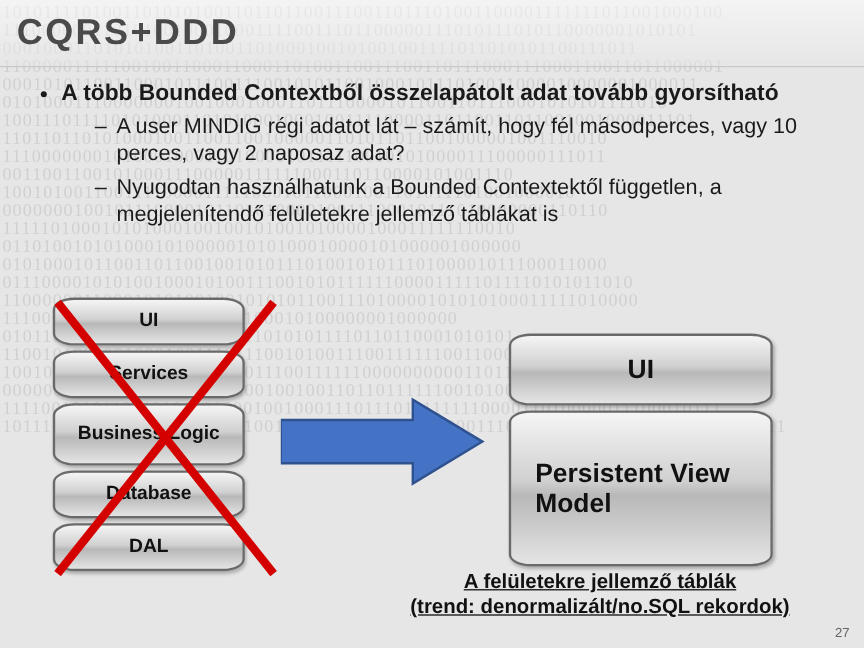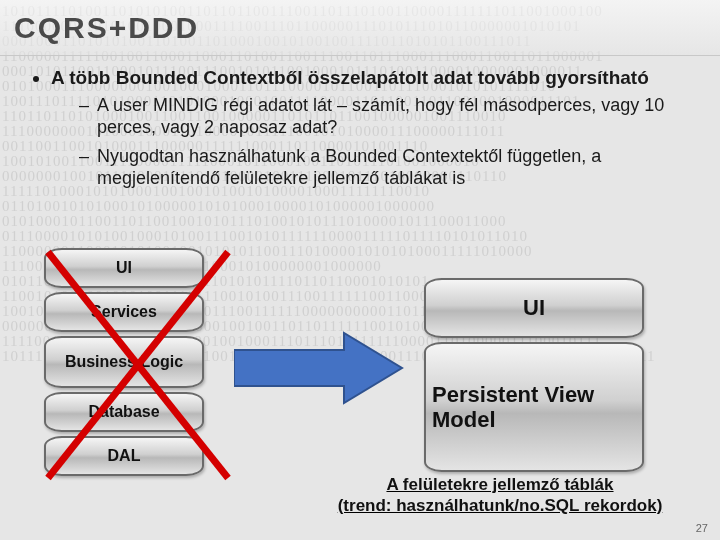--- a/index.html
+++ b/index.html
@@ -74,21 +74,21 @@
     margin-bottom: 4px;
     background: linear-gradient(to bottom, #f5f5f5 0%, #d0d0d0 45%, #b8b8b8 55%, #e4e4e4 100%);
     display: flex;
     align-items: center;
     justify-content: center;
     box-shadow: 1px 2px 3px rgba(0,0,0,0.25);
   }
   .left .layer { height: 40px; font-size: 16px; }
   .left .layer.tall { height: 52px; font-size: 16px; line-height: 1; }
   .right .layer { height: 60px; font-size: 22px; }
-  .right .layer.big { height: 130px; font-size: 22px; line-height: 1.15; padding: 0 6px;}
+  .right .layer.big { height: 130px; font-size: 22px; line-height: 1.15; padding: 0 20px;}
   .cross {
     position: absolute;
     left: -6px;
     top: -6px;
     width: 200px;
     height: 246px;
     z-index: 3;
     pointer-events: none;
   }
   .arrow {
@@ -190,18 +190,18 @@
 
     <div class="stack right">
       <div class="layer">UI</div>
       <div class="layer big">Persistent View Model</div>
     </div>
 
   </div>
 
   <div class="captions">
     <p>A felületekre jellemző táblák</p>
-    <p>(trend: használhatunk/no.SQL rekordok)</p>
+    <p>(trend: denormalizált/no.SQL rekordok)</p>
   </div>
 
   <div class="page-num">27</div>
 
 </div>
 
 </body></html>

